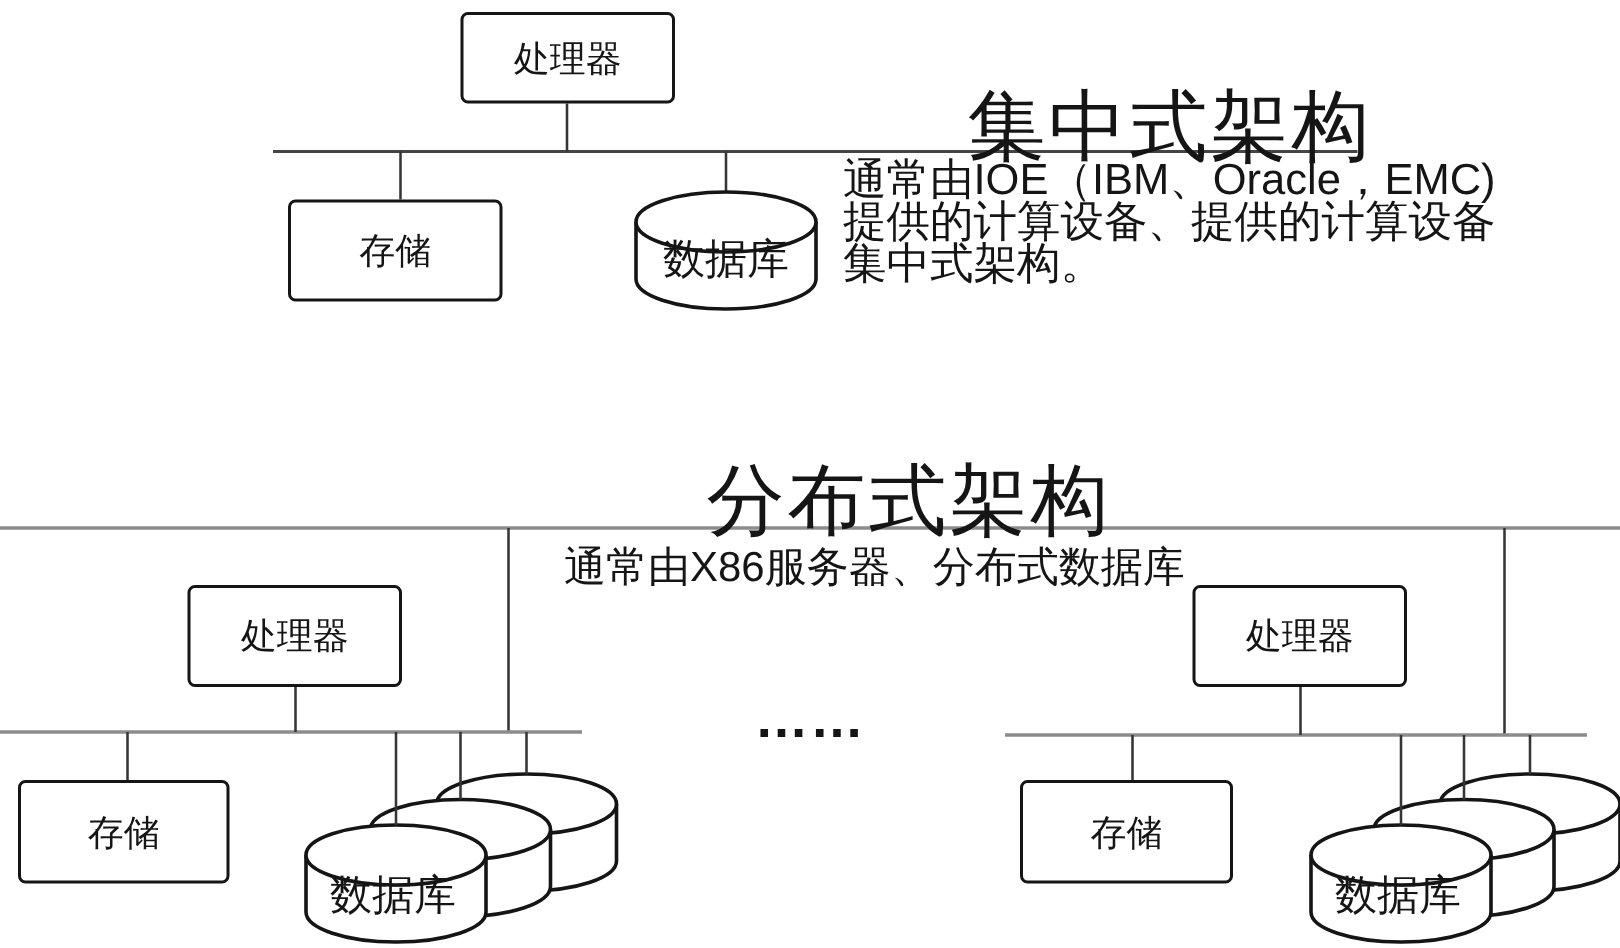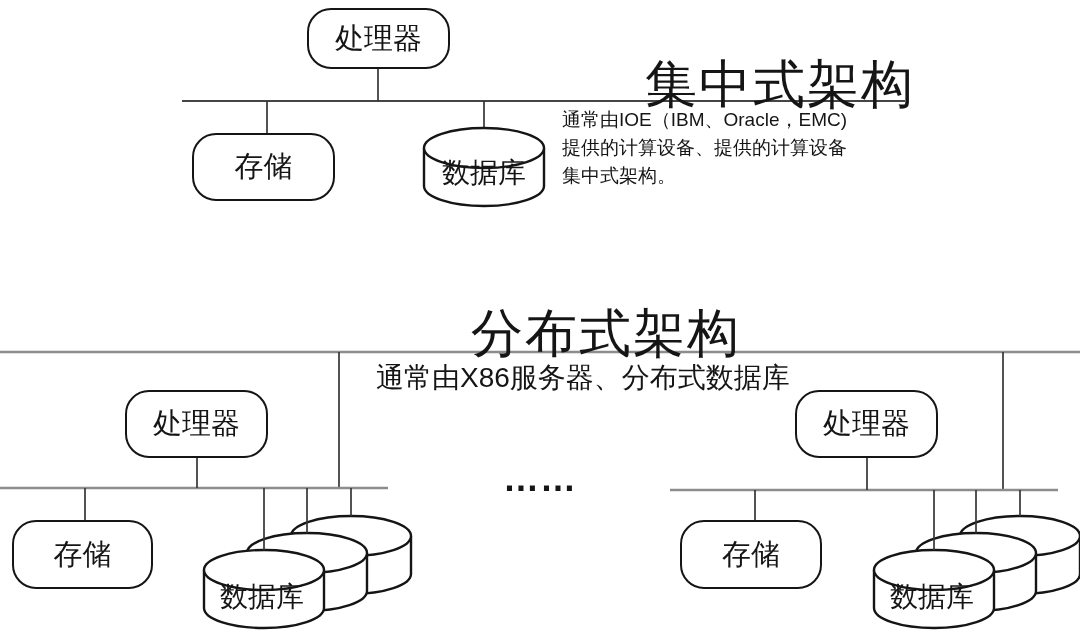--- a/index.html
+++ b/index.html
@@ -20,42 +20,42 @@
     width: 1080px; height: 632px;
   }
   .bus       { stroke: var(--bus-line, #8c8c8c); stroke-width: 2.4; }
   .bus-dark  { stroke: var(--top-bus-line, #444); stroke-width: 2; }
   .conn      { stroke: var(--connector, #333); stroke-width: 1.7; }
   .cyl       { fill: #ffffff; stroke: var(--box-stroke, #111); stroke-width: 2.4; }
   .node-box {
     position: absolute;
     background: #ffffff;
     border: 2.5px solid var(--box-stroke, #111);
-    border-radius: 24px;
+    border-radius: 5px;
     display: flex; align-items: center; justify-content: center;
-    font-size: 29px;
+    font-size: 24px;
     color: var(--text, #111);
     box-sizing: border-box;
   }
   .cyl-label {
     position: absolute;
     transform: translate(-50%, -50%);
     font-size: 28px;
     white-space: nowrap;
     color: var(--text, #111);
   }
   .section-title {
     position: absolute;
     font-size: 52px;
     letter-spacing: 2px;
     white-space: nowrap;
     color: var(--text, #111);
   }
   .desc { position: absolute; color: var(--text, #111); }
-  #desc-centralized { left: 562px; top: 106px; font-size: 19px; line-height: 28px; }
+  #desc-centralized { left: 562px; top: 106px; font-size: 29px; line-height: 28px; }
   #desc-distributed { left: 376px; top: 362px; font-size: 28px; line-height: 31px; }
   #title-centralized { left: 645px; top: 50px; }
   #title-distributed { left: 471px; top: 299px; text-align: right; }
   #ellipsis {
     position: absolute;
     left: 503px; top: 458px;
     font-size: 36px; font-weight: bold;
     letter-spacing: 1px;
     color: var(--text, #111);
   }

